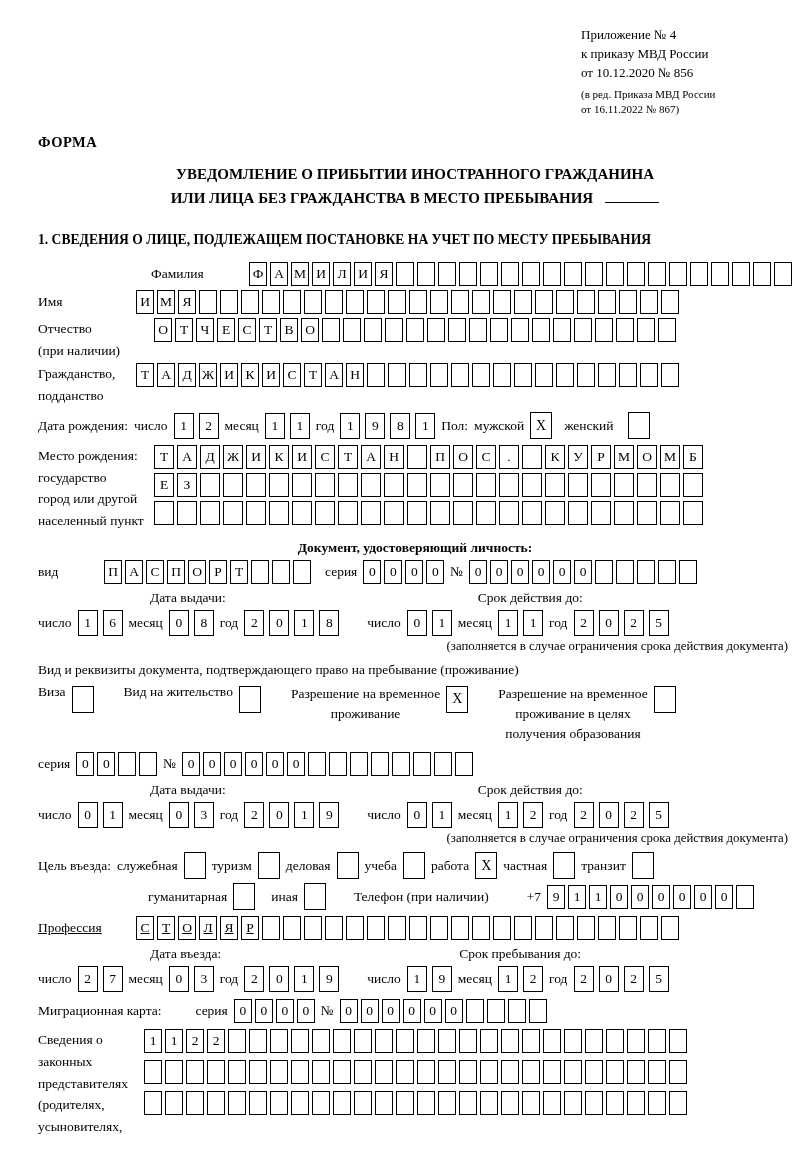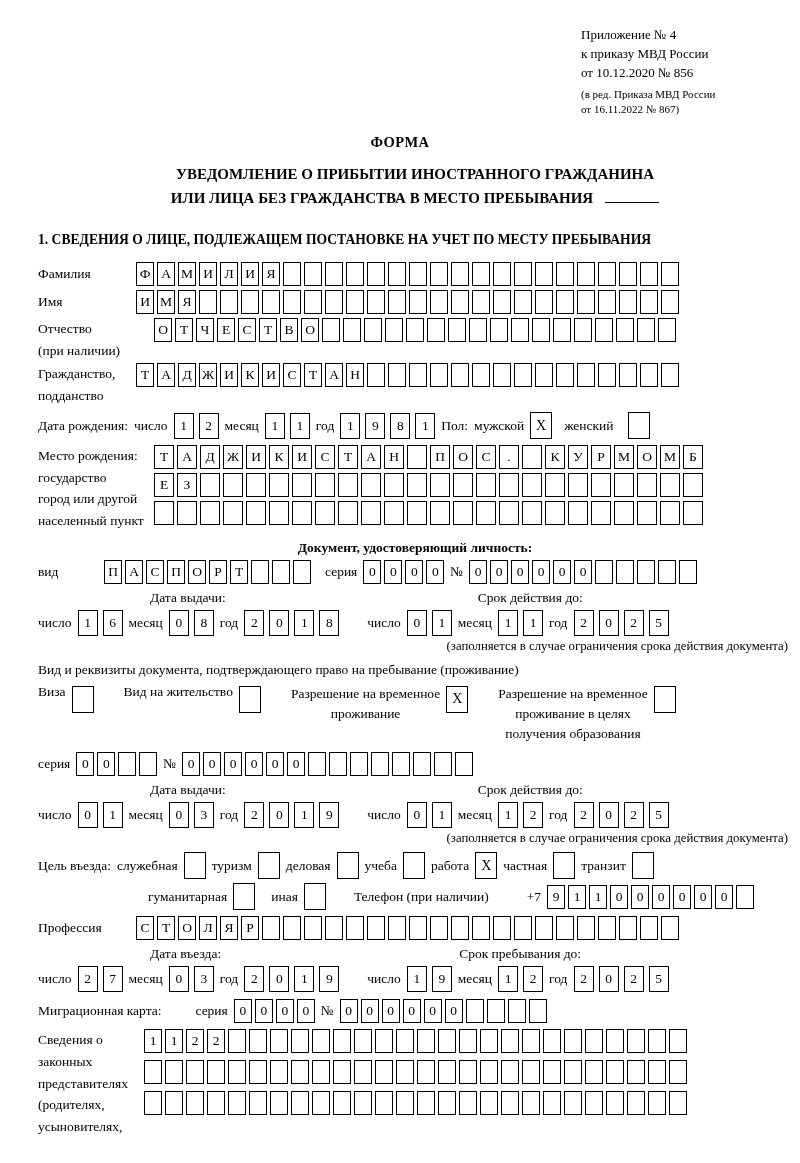--- a/index.html
+++ b/index.html
@@ -6,21 +6,21 @@
   html,body { margin:0; padding:0; background:#fff; }
   .page {
     position:relative; width:800px; height:1163px; background:#fff; color:#000;
     font-family:"Liberation Serif", serif; font-size:13.5px;
     padding:26px 8px 0 38px; overflow:hidden;
   }
   
   .hdr { width:185px; margin-left:auto; margin-right:26px; font-size:13px; line-height:1.45; }
   .hdr .small { font-size:11px; }
   .hdr .small.first { margin-top:4px; }
-  .forma { font-weight:bold; text-align:center; padding-right:30px; font-size:14.5px; margin-top:16px; letter-spacing:.5px; }
+  .forma { font-weight:bold; text-align:left; padding-right:30px; font-size:14.5px; margin-top:16px; letter-spacing:.5px; }
   .title { font-weight:bold; text-align:center; font-size:15px; line-height:1.55; margin-top:12px; }
   .uline { display:inline-block; width:54px; border-bottom:1.7px solid #000; margin-left:12px; height:13px; }
   .sec-head { font-weight:bold; font-size:13.6px; margin-top:22px; white-space:nowrap; }
 
   
   .frow { display:flex; align-items:center; column-gap:6px; margin-top:4px; }
   .frow.start { align-items:flex-start; }
   .lbl { white-space:nowrap; }
   .w60 { width:60px; flex:none; }
   .w92 { width:92px; flex:none; }
@@ -76,21 +76,21 @@
 
   <div class="title">
     <div>УВЕДОМЛЕНИЕ О ПРИБЫТИИ ИНОСТРАННОГО ГРАЖДАНИНА</div>
     <div>
       <span>ИЛИ ЛИЦА БЕЗ ГРАЖДАНСТВА В МЕСТО ПРЕБЫВАНИЯ</span><span class="uline"></span>
     </div>
   </div>
 
   <div class="sec-head">1. СВЕДЕНИЯ О ЛИЦЕ, ПОДЛЕЖАЩЕМ ПОСТАНОВКЕ НА УЧЕТ ПО МЕСТУ ПРЕБЫВАНИЯ</div>
 
-  <div class="frow" style="margin-top:14px;">
+  <div class="frow" style="margin-top:14px;justify-content:flex-end;">
     <span class="lbl w92">Фамилия</span>
     <span class="cells">
         <span class="cell">Ф</span>
         <span class="cell">А</span>
         <span class="cell">М</span>
         <span class="cell">И</span>
         <span class="cell">Л</span>
         <span class="cell">И</span>
         <span class="cell">Я</span>
         <span class="cell"></span>
@@ -540,21 +540,21 @@
         <span class="cell">0</span>
         <span class="cell">0</span>
         <span class="cell">0</span>
         <span class="cell">0</span>
         <span class="cell">0</span>
         <span class="cell">0</span>
         <span class="cell"></span>
       </span>
   </div>
 
-  <div class="frow" style="margin-top:6px;">
+  <div class="frow" style="margin-top:6px;text-decoration:underline;">
     <span class="lbl w92">Профессия</span>
     <span class="cells">
         <span class="cell">С</span>
         <span class="cell">Т</span>
         <span class="cell">О</span>
         <span class="cell">Л</span>
         <span class="cell">Я</span>
         <span class="cell">Р</span>
         <span class="cell"></span>
         <span class="cell"></span>

